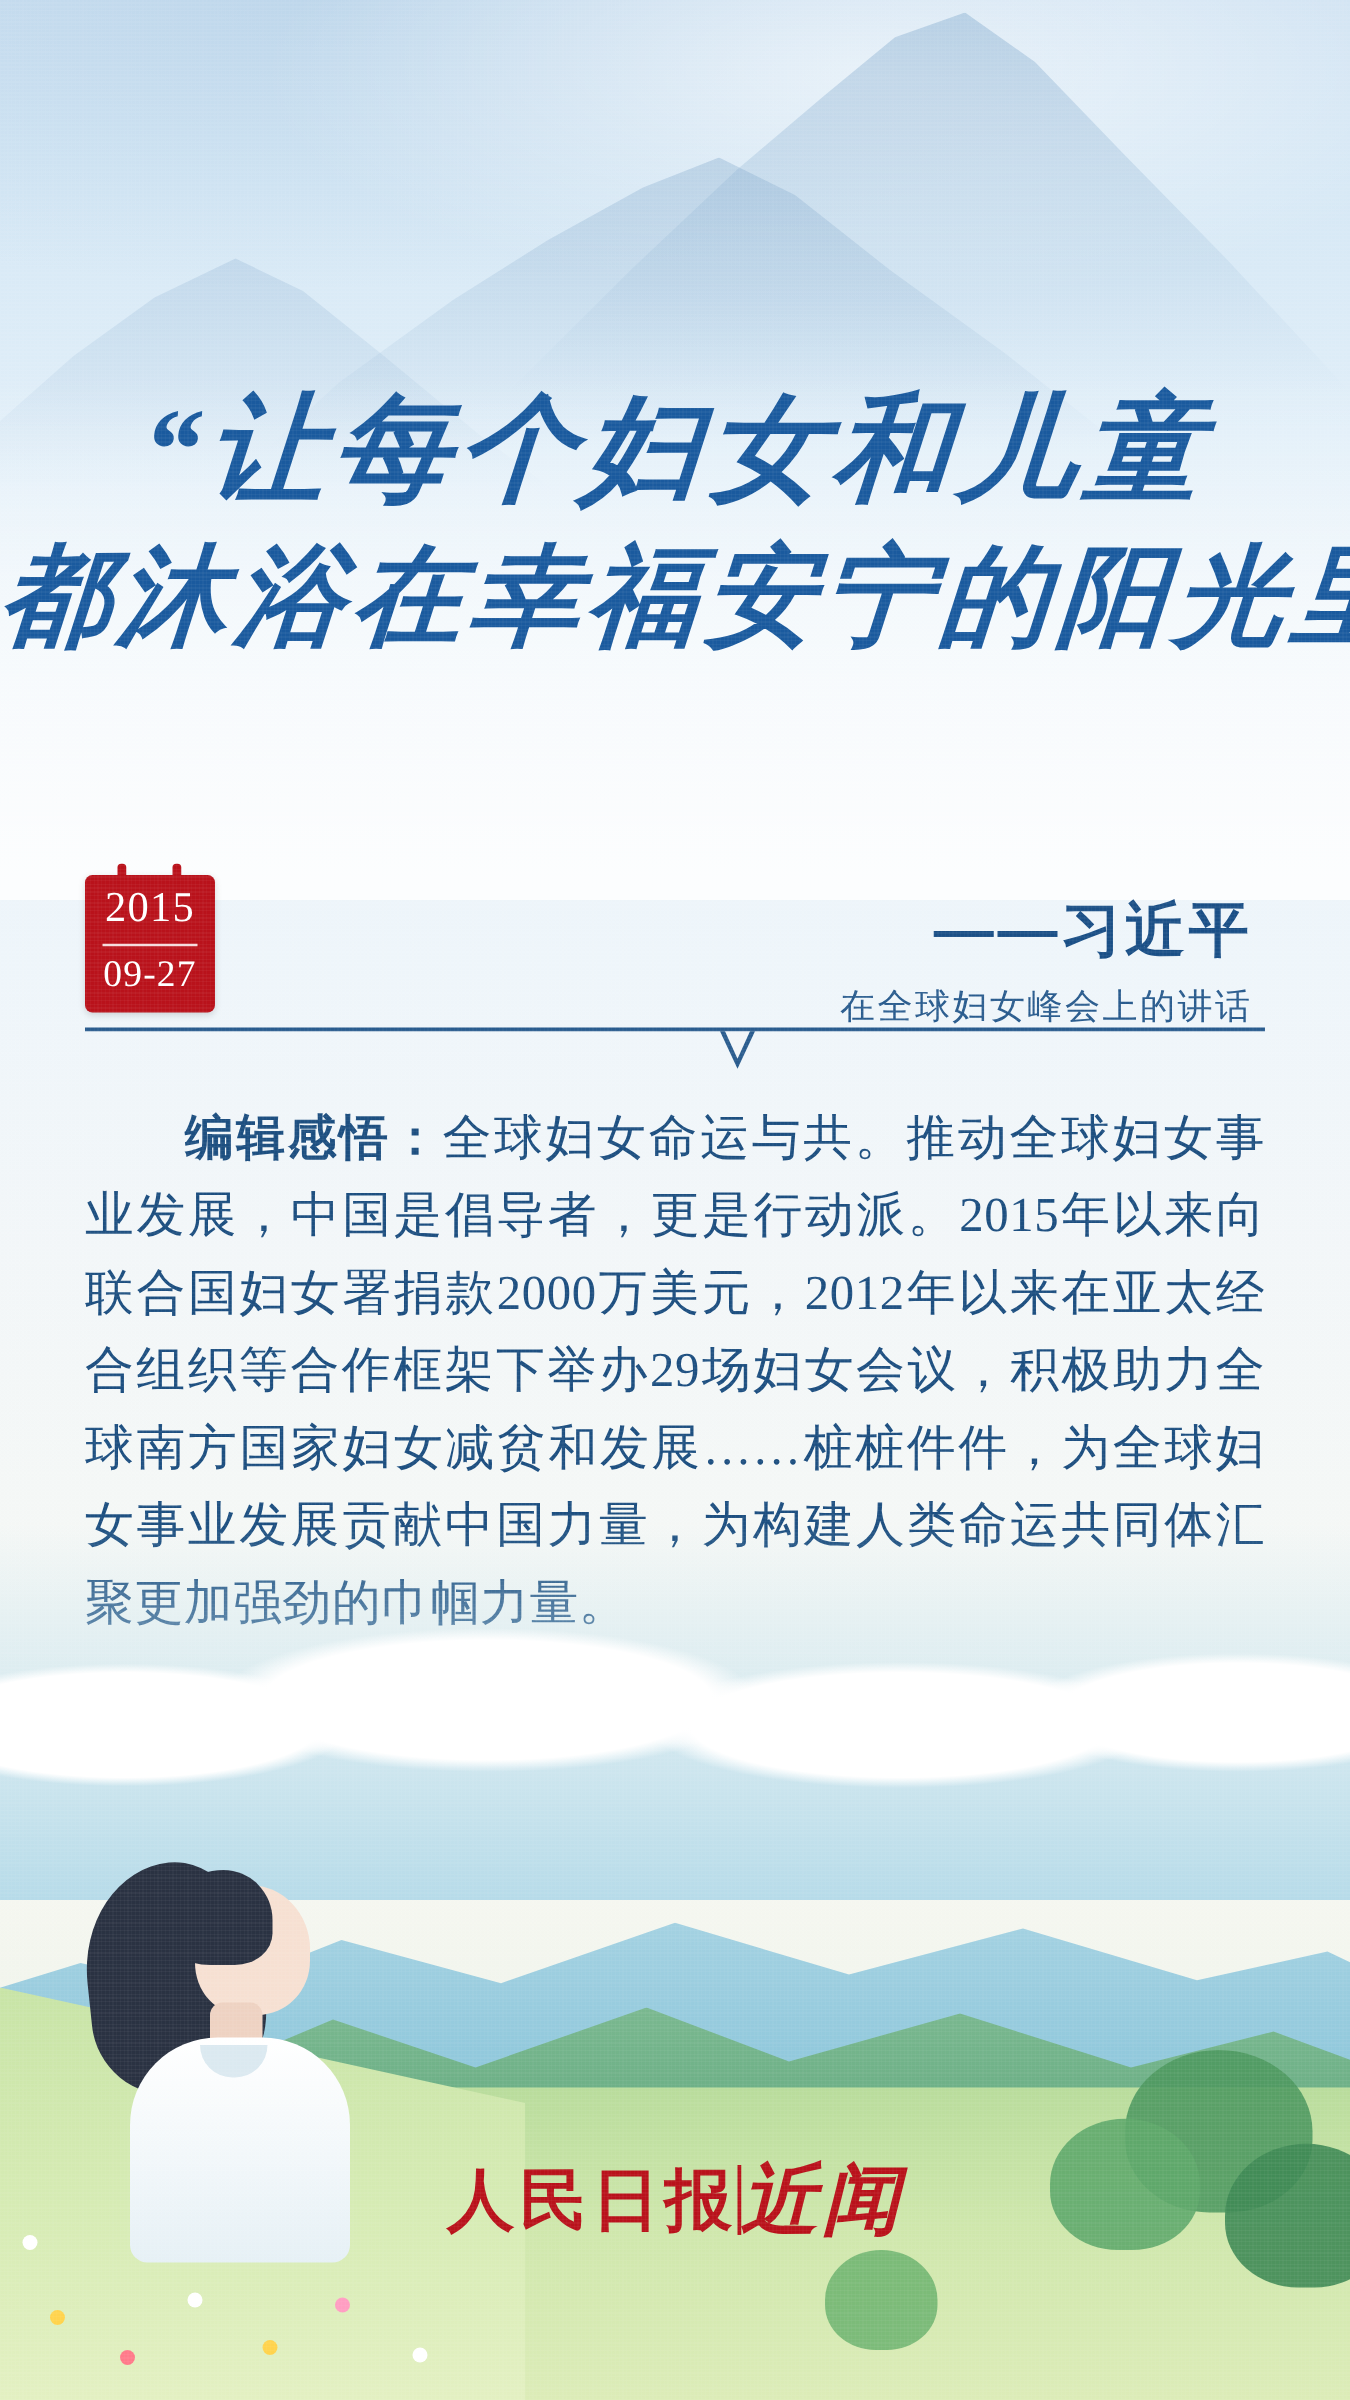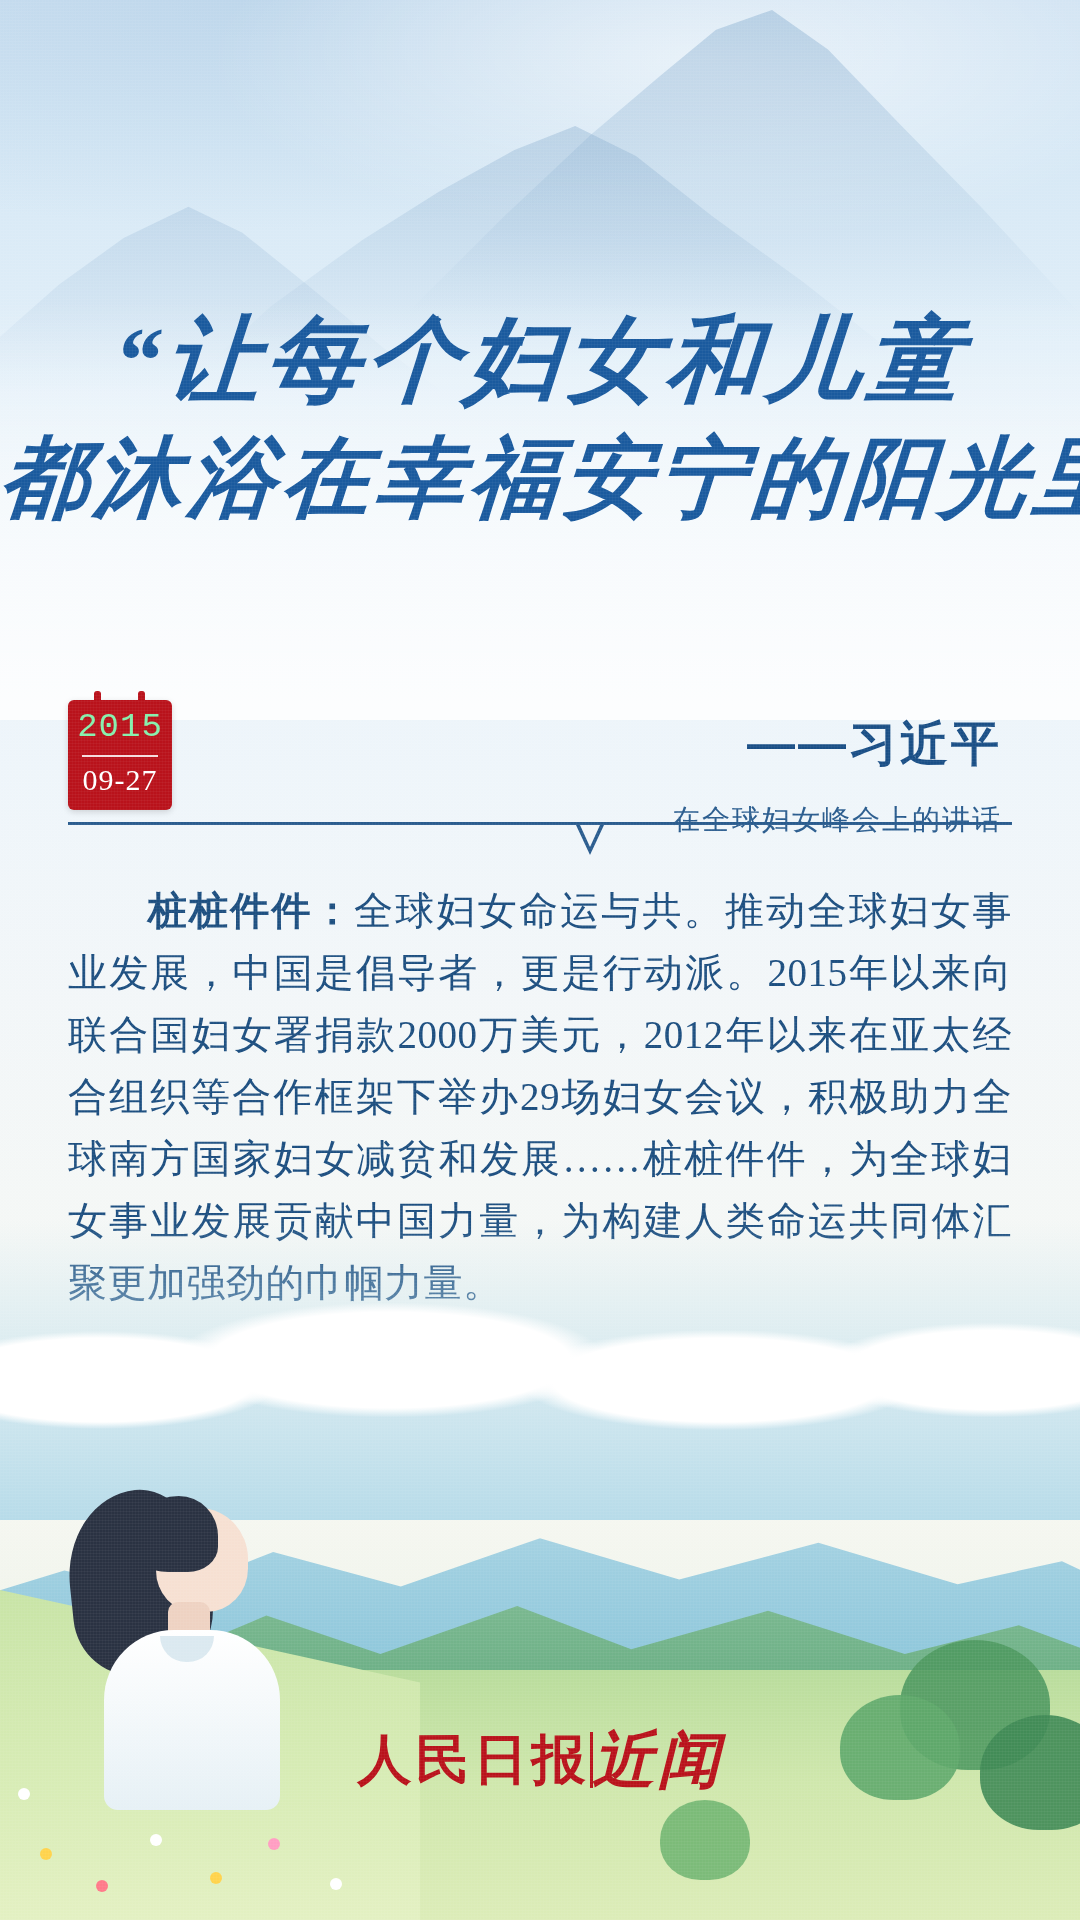--- a/index.html
+++ b/index.html
@@ -121,23 +121,23 @@
     background: #b9121b;
     border-radius: 3px;
   }
   .calendar .ring.r1 { left: 26px; }
   .calendar .ring.r2 { left: 70px; }
   .calendar .year {
     position: absolute;
     left: 0; top: 8px;
     width: 104px;
     text-align: center;
-    color: #86efac;
+    color: #ffffff;
     font-size: 34px;
-    font-family: Liberation Mono, monospace;
+    font-family: Liberation Serif, serif;
     letter-spacing: 1px;
   }
   .calendar .sep {
     position: absolute;
     left: 14px; top: 55px;
     width: 76px; height: 2px;
     background: rgba(255,255,255,0.85);
   }
   .calendar .day {
     position: absolute;
@@ -157,21 +157,21 @@
     color: #1a4f86;
   }
   .speaker .name {
     font-size: 48px;
     font-weight: 700;
     font-family: Liberation Sans, sans-serif;
     letter-spacing: 3px;
     white-space: nowrap;
   }
   .speaker .occasion {
-    margin-top: 25px;
+    margin-top: 10px;
     font-size: 28px;
     font-family: "Liberation Serif", serif;
     color: #2a5c8e;
     letter-spacing: 2px;
     white-space: nowrap;
     text-align: center;
   }
 
   .divider {
     position: absolute;
@@ -389,21 +389,21 @@
   <div class="speaker">
     <div class="name">——习近平</div>
     <div class="occasion">在全球妇女峰会上的讲话</div>
   </div>
 
   <div class="divider"></div>
   <div class="divider-tail"></div>
   <div class="divider-tail-inner"></div>
 
   <div class="body-text">
-    <span class="indent"></span><span class="lead">桩桩件件：</span><span>全球妇女命运与共。推动全球妇女事业发展，中国是倡导者，更是行动派。2015年以来向联合国妇女署捐款2000万美元，2012年以来在亚太经合组织等合作框架下举办29场妇女会议，积极助力全球南方国家妇女减贫和发展……桩桩件件，为全球妇女事业发展贡献中国力量，为构建人类命运共同体汇聚更加强劲的巾帼力量。</span>
+    <span class="indent"></span><span class="lead">编辑感悟：</span><span>全球妇女命运与共。推动全球妇女事业发展，中国是倡导者，更是行动派。2015年以来向联合国妇女署捐款2000万美元，2012年以来在亚太经合组织等合作框架下举办29场妇女会议，积极助力全球南方国家妇女减贫和发展……桩桩件件，为全球妇女事业发展贡献中国力量，为构建人类命运共同体汇聚更加强劲的巾帼力量。</span>
   </div>
 
   <div class="bottom-scene">
     <div class="sky-low"></div>
     <div class="cloud-band"></div>
     <div class="hill hill-blue"></div>
     <div class="hill hill-green-far"></div>
     <div class="hill hill-green-near"></div>
     <div class="meadow"></div>
     <div class="meadow-left"></div>

